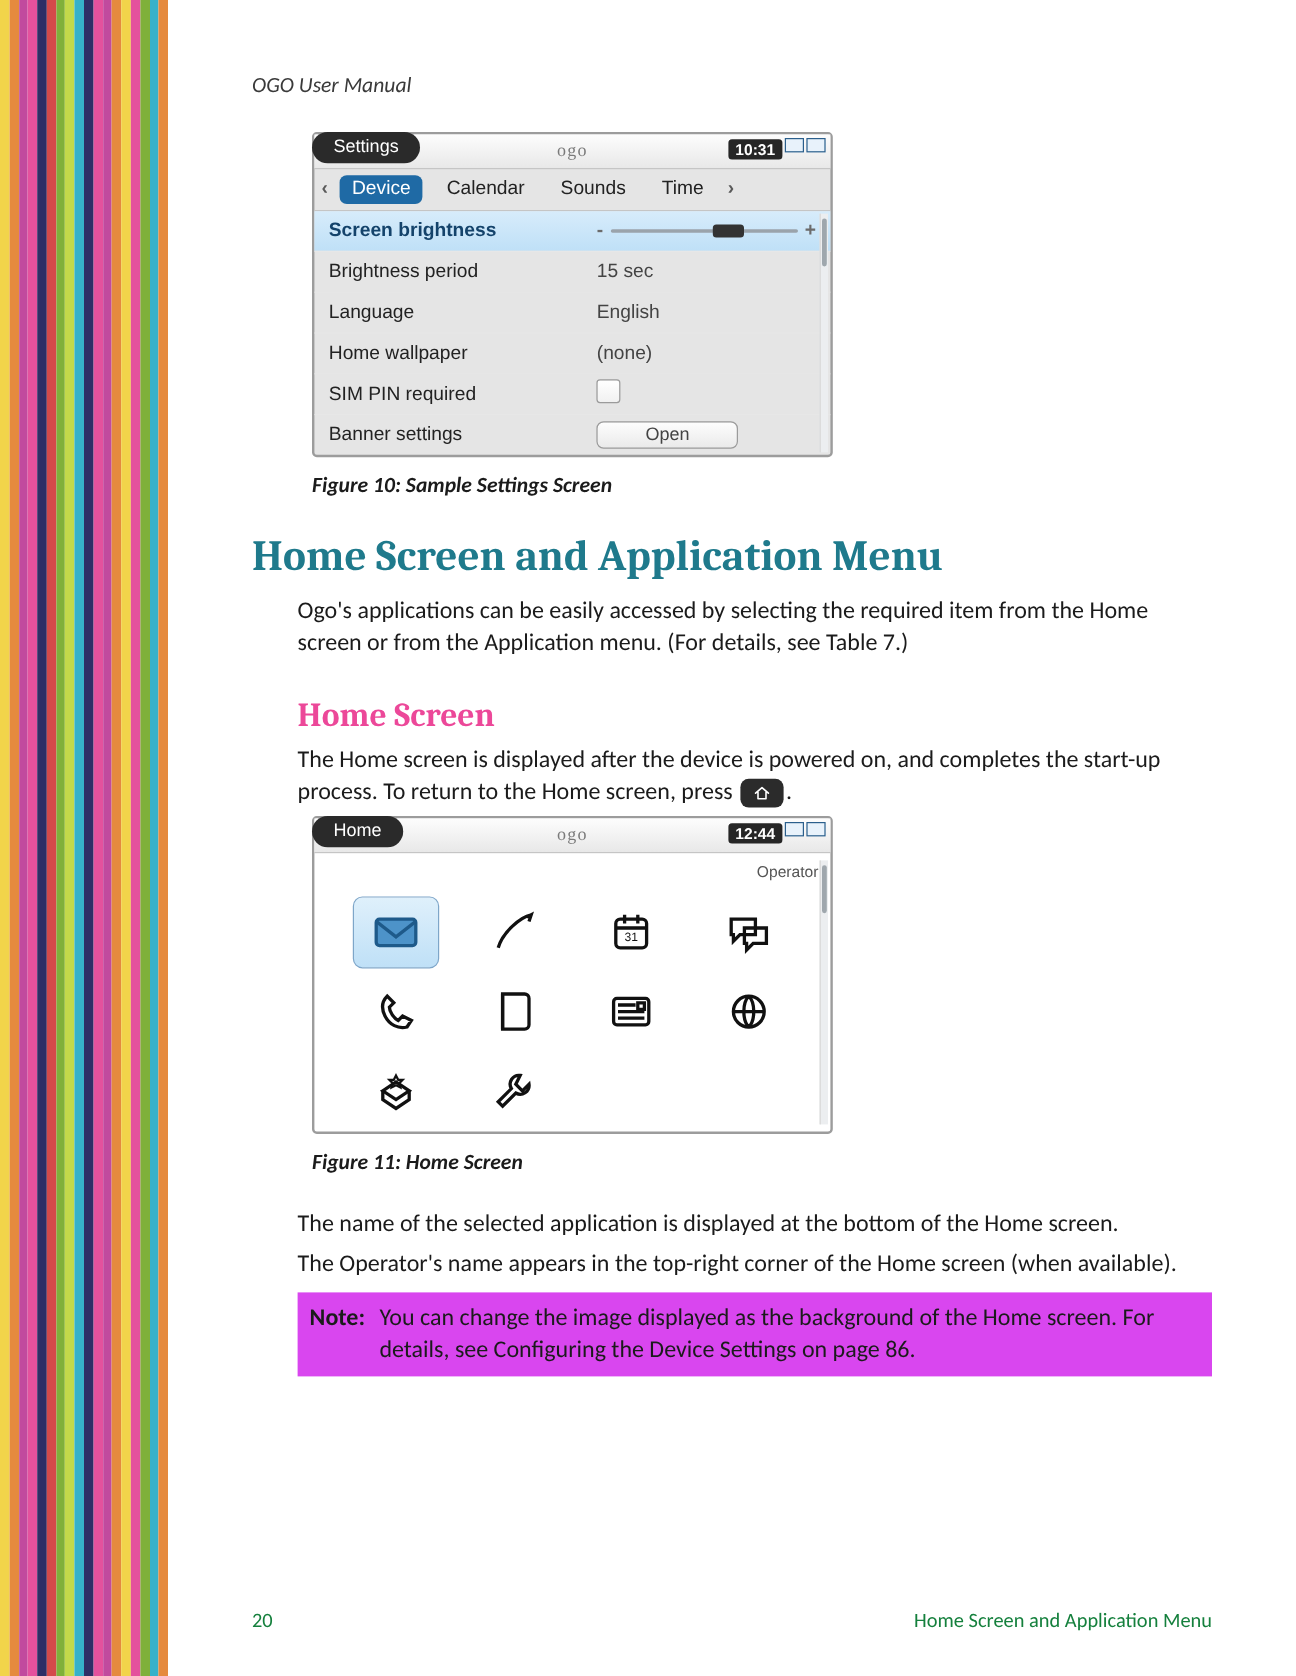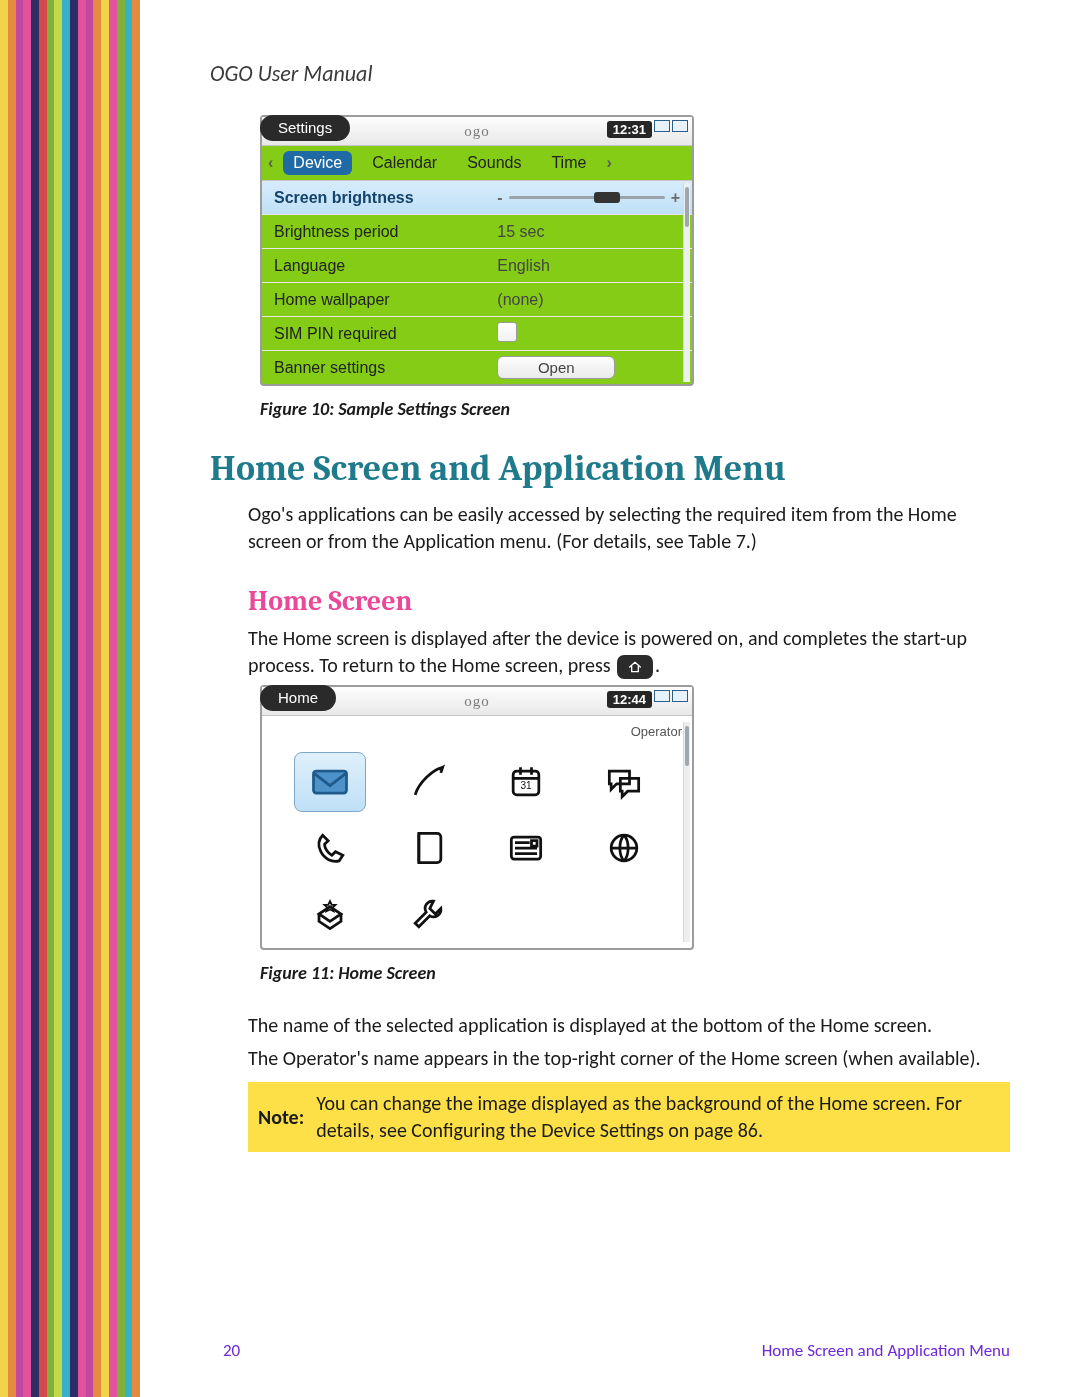--- a/index.html
+++ b/index.html
@@ -33,34 +33,34 @@
   .content {
     position: absolute;
     left: 210px;
     right: 70px;
     top: 60px;
     bottom: 40px;
   }
 
   .running-header {
     font-style: italic;
-    font-size: 22px;
+    font-size: 18px;
     color: #3a3a3a;
     margin-bottom: 28px;
   }
 
   .device-figure {
     padding-left: 50px;
   }
 
   .device-screenshot {
     border: 2px solid #9c9c9c;
     border-radius: 4px;
     width: 430px;
-    background: #84cc16;
+    background: #e5e5e5;
     font-family: Arial, sans-serif;
     color: #222;
     position: relative;
   }
 
   .ds-topbar {
     position: relative;
     height: 28px;
     border-bottom: 1px solid #c5c5c5;
     background: linear-gradient(#fdfdfd,#e8e8e8);
@@ -209,28 +209,27 @@
 
   .home-key {
     display:inline-flex; align-items:center; justify-content:center;
     width:36px; height:24px; border-radius:7px;
     background:#2b2b2b; vertical-align:middle;
     margin: 0 2px;
   }
   .home-key svg { width:16px; height:16px; }
 
   .note-box {
-    background:#fde047;
+    background:#d946ef;
     margin: 10px 0 10px 38px;
     padding: 8px 10px;
     font-size: 20px;
     line-height:1.35;
     display:flex;
     gap:12px;
-    align-items:center;
   }
   .note-box .note-label { font-weight:bold; white-space:nowrap; }
 
   .home-screenshot {
     border: 2px solid #9c9c9c;
     border-radius: 4px;
     width: 430px;
     background:#fff;
     font-family: Arial, sans-serif;
   }
@@ -270,26 +269,26 @@
     position:absolute; right:2px; top:6px; bottom:6px; width:6px;
     background:#eceef0; border-left:1px solid #d7d7d7;
   }
   .hs-scroll::before{
     content:""; position:absolute; top:4px; left:1px; width:4px; height:40px;
     background:#9fa7ad; border-radius:2px;
   }
 
   .page-footer {
     position:absolute;
-    left:223px; right:70px;
+    left:210px; right:70px;
     bottom: 36px;
     display:flex;
     justify-content:space-between;
     font-size:17px;
-    color:#6d28d9;
+    color:#15803d;
   }
 </style>
 </head>
 <body>
 
 <div class="page-wrap">
   <div class="stripe-band" id="stripe-band">
       <span style="background: rgb(242, 212, 74);"></span>
       <span style="background: rgb(229, 138, 62);"></span>
       <span style="background: rgb(193, 74, 158);"></span>
@@ -312,21 +311,21 @@
 
   <div class="content">
 
     <div class="running-header">OGO User Manual</div>
 
     <div class="device-figure">
       <div class="device-screenshot">
         <div class="ds-topbar">
           <span class="ds-tab-title">Settings</span>
           <span class="ds-logo">ogo</span>
-          <span class="ds-clock">12:31</span>
+          <span class="ds-clock">10:31</span>
           <span class="ds-icons">
             <span class="mini-ico"></span>
             <span class="mini-ico"></span>
           </span>
         </div>
         <div class="ds-tabs">
           <span class="ds-chevron">‹</span>
           <span class="ds-tab active">Device</span>
           <span class="ds-tab">Calendar</span>
           <span class="ds-tab">Sounds</span>

